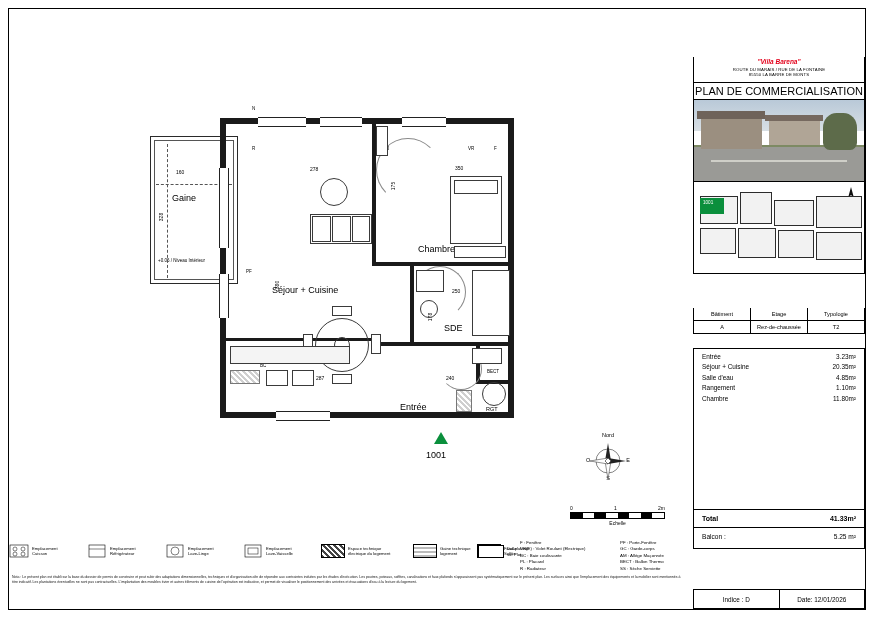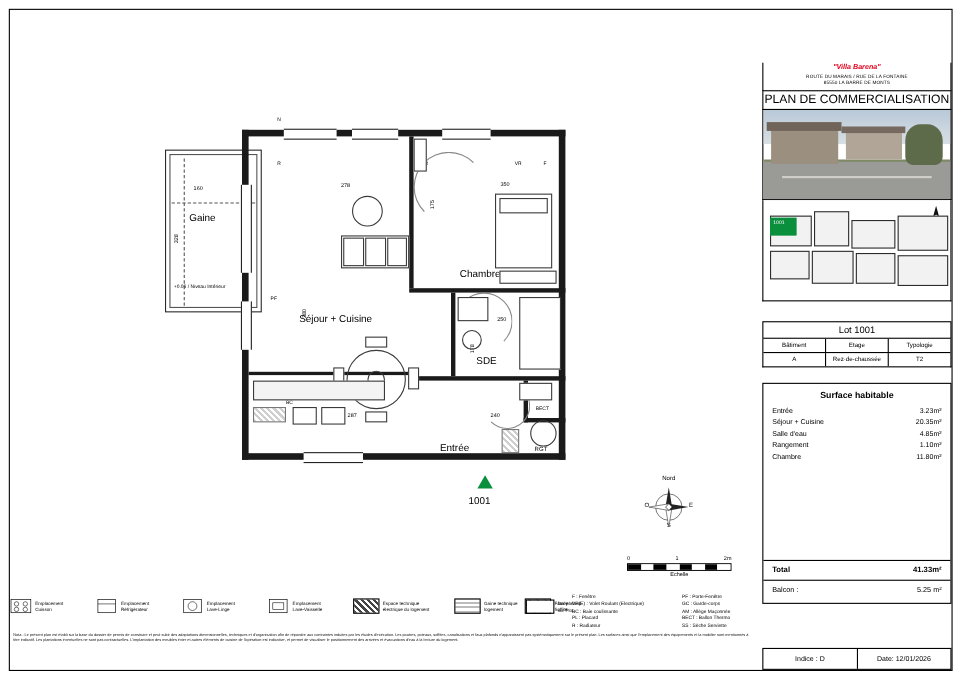--- a/index.html
+++ b/index.html
@@ -117,21 +117,21 @@
     <div class="wall" style="left:352px;top:106px;width:4px;height:138px;"></div>
     <div class="wall" style="left:352px;top:244px;width:142px;height:4px;"></div>
     <div class="wall" style="left:390px;top:248px;width:4px;height:76px;"></div>
     <div class="wall" style="left:352px;top:324px;width:142px;height:4px;"></div>
     <div class="wall" style="left:456px;top:328px;width:4px;height:38px;"></div>
     <div class="wall" style="left:456px;top:362px;width:38px;height:4px;"></div>
     <div class="wall" style="left:206px;top:320px;width:146px;height:3px;"></div>
 
     <div class="lbl" style="left:252px;top:267px;">Séjour + Cuisine</div>
     <div class="lbl" style="left:398px;top:226px;">Chambre</div>
-    <div class="lbl" style="left:413px;top:305px;">SDE</div>
+    <div class="lbl" style="left:424px;top:305px;">SDE</div>
     <div class="lbl" style="left:380px;top:384px;">Entrée</div>
     <div class="lbl-sm" style="left:466px;top:388px;">RGT</div>
 
     <div class="dim" style="left:290px;top:148px;">278</div>
     <div class="dim" style="left:435px;top:147px;">350</div>
     <div class="dim" style="left:296px;top:357px;">287</div>
     <div class="dim" style="left:426px;top:357px;">240</div>
     <div class="dim" style="left:432px;top:270px;">250</div>
     <div class="dim" style="left:369px;top:165px;transform:rotate(-90deg);">175</div>
     <div class="dim" style="left:253px;top:264px;transform:rotate(-90deg);">380</div>
@@ -350,36 +350,34 @@
       <div class="sm-block" style="left:122px;top:14px;width:44px;height:30px;"></div>
       <div class="sm-block" style="left:6px;top:46px;width:34px;height:24px;"></div>
       <div class="sm-block" style="left:44px;top:46px;width:36px;height:28px;"></div>
       <div class="sm-block" style="left:84px;top:48px;width:34px;height:26px;"></div>
       <div class="sm-block" style="left:122px;top:50px;width:44px;height:26px;"></div>
       <div class="sm-hl" style="left:6px;top:16px;width:22px;height:14px;">
         <span class="sm-hl-label">1001</span>
       </div>
     </div>
 
-    <div class="lot-head">Lot 1001</div>
     <div class="lot-tbl">
       <div class="row">
         <div class="cell">Bâtiment</div>
         <div class="cell">Etage</div>
         <div class="cell">Typologie</div>
       </div>
       <div class="row">
         <div class="cell">A</div>
         <div class="cell">Rez-de-chaussée</div>
         <div class="cell">T2</div>
       </div>
     </div>
 
     <div class="surf">
-      <div class="surf-title">Surface habitable</div>
       <div class="surf-line">
         <span>Entrée</span>
         <span>3.23m²</span>
       </div>
       <div class="surf-line">
         <span>Séjour + Cuisine</span>
         <span>20.35m²</span>
       </div>
       <div class="surf-line">
         <span>Salle d'eau</span>

